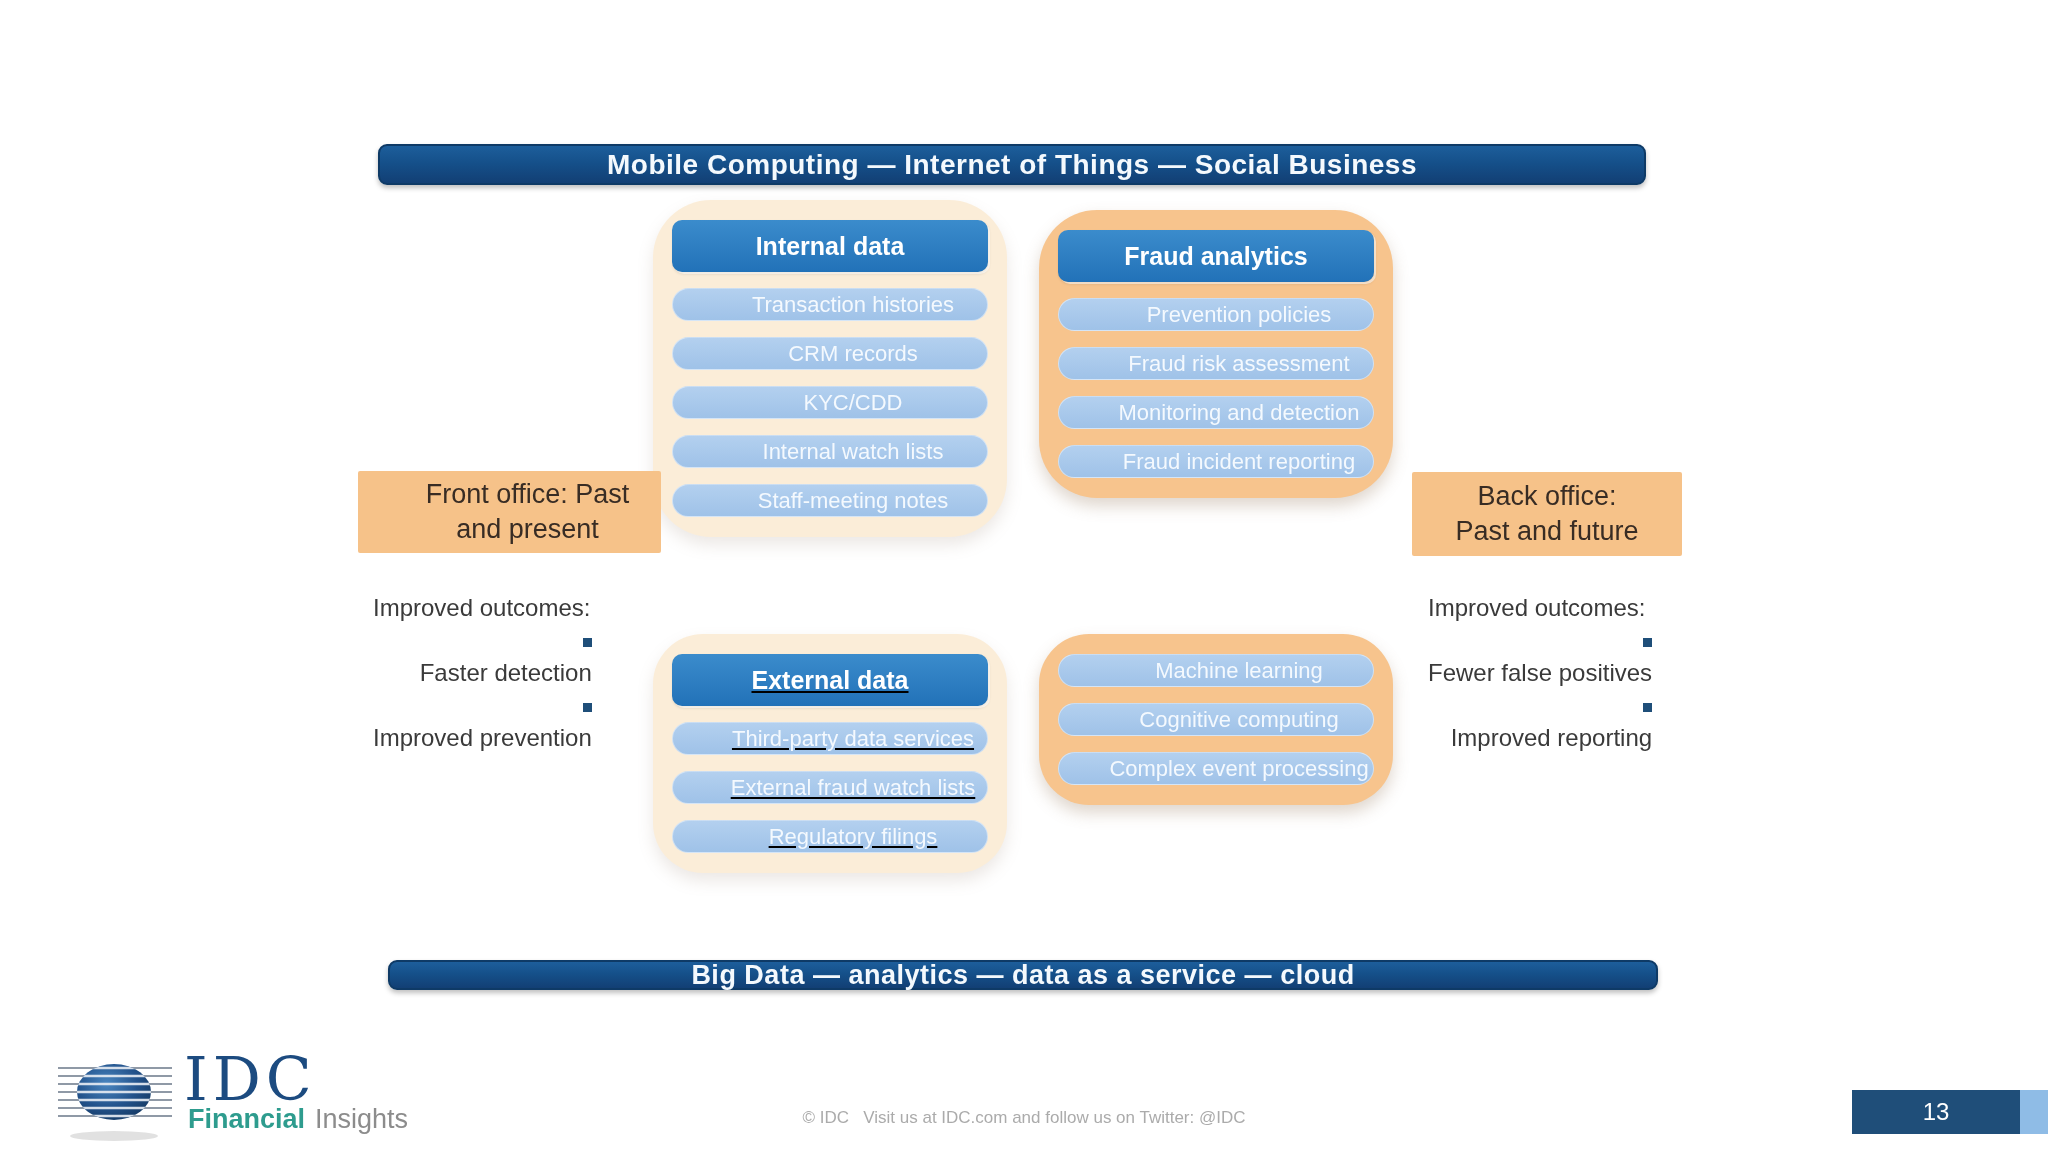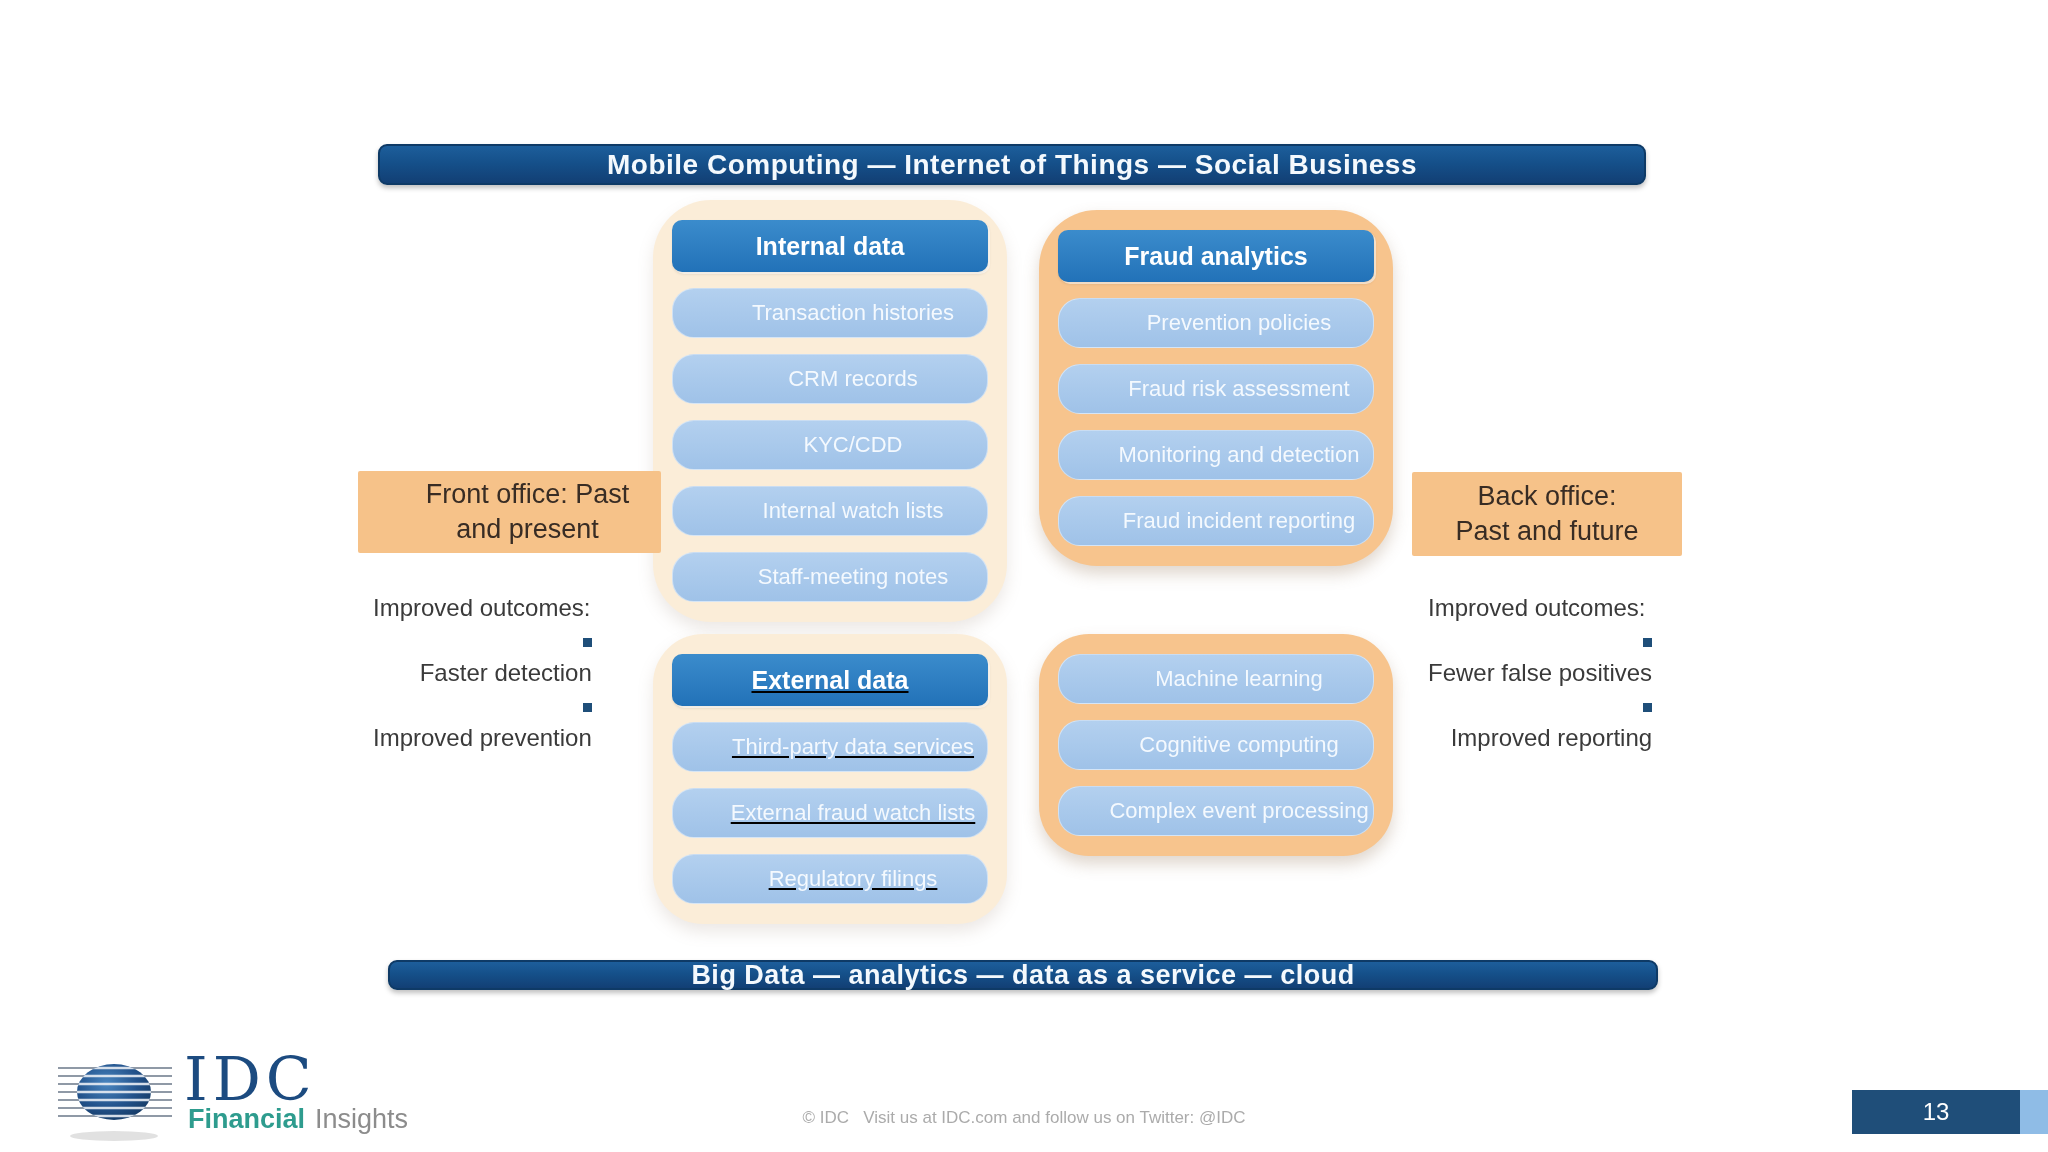--- a/index.html
+++ b/index.html
@@ -34,21 +34,21 @@
   .q4 { left:1039px; top:634px; border-radius:50px; }
 
   .qhead {
     flex:0 0 auto; height:52px; border-radius:10px;
     background:linear-gradient(180deg,#3b8ccc,#2272b8);
     color:#ffffff; font-weight:bold; font-size:25px;
     display:flex; align-items:center; justify-content:center;
     box-shadow:2px 2px 0 rgba(255,255,255,0.55), 1px 2px 3px rgba(0,0,0,0.12);
   }
   .qitem {
-    flex:0 0 auto; height:50px; border-radius:22px; box-sizing:border-box;
+    flex:0 0 auto; height:33px; border-radius:22px; box-sizing:border-box;
     background:linear-gradient(180deg,#b3d0ef,#9fc2e8);
     border:1px solid rgba(255,255,255,0.45);
     color:#f4f9fe; font-size:22px;
     display:flex; align-items:center; justify-content:center;padding-left:46px;
   }
 
   
   .side-label {
     position:absolute; background:#f6c289; color:#382c24;
     font-size:27px; line-height:1.3; border-radius:2px;

